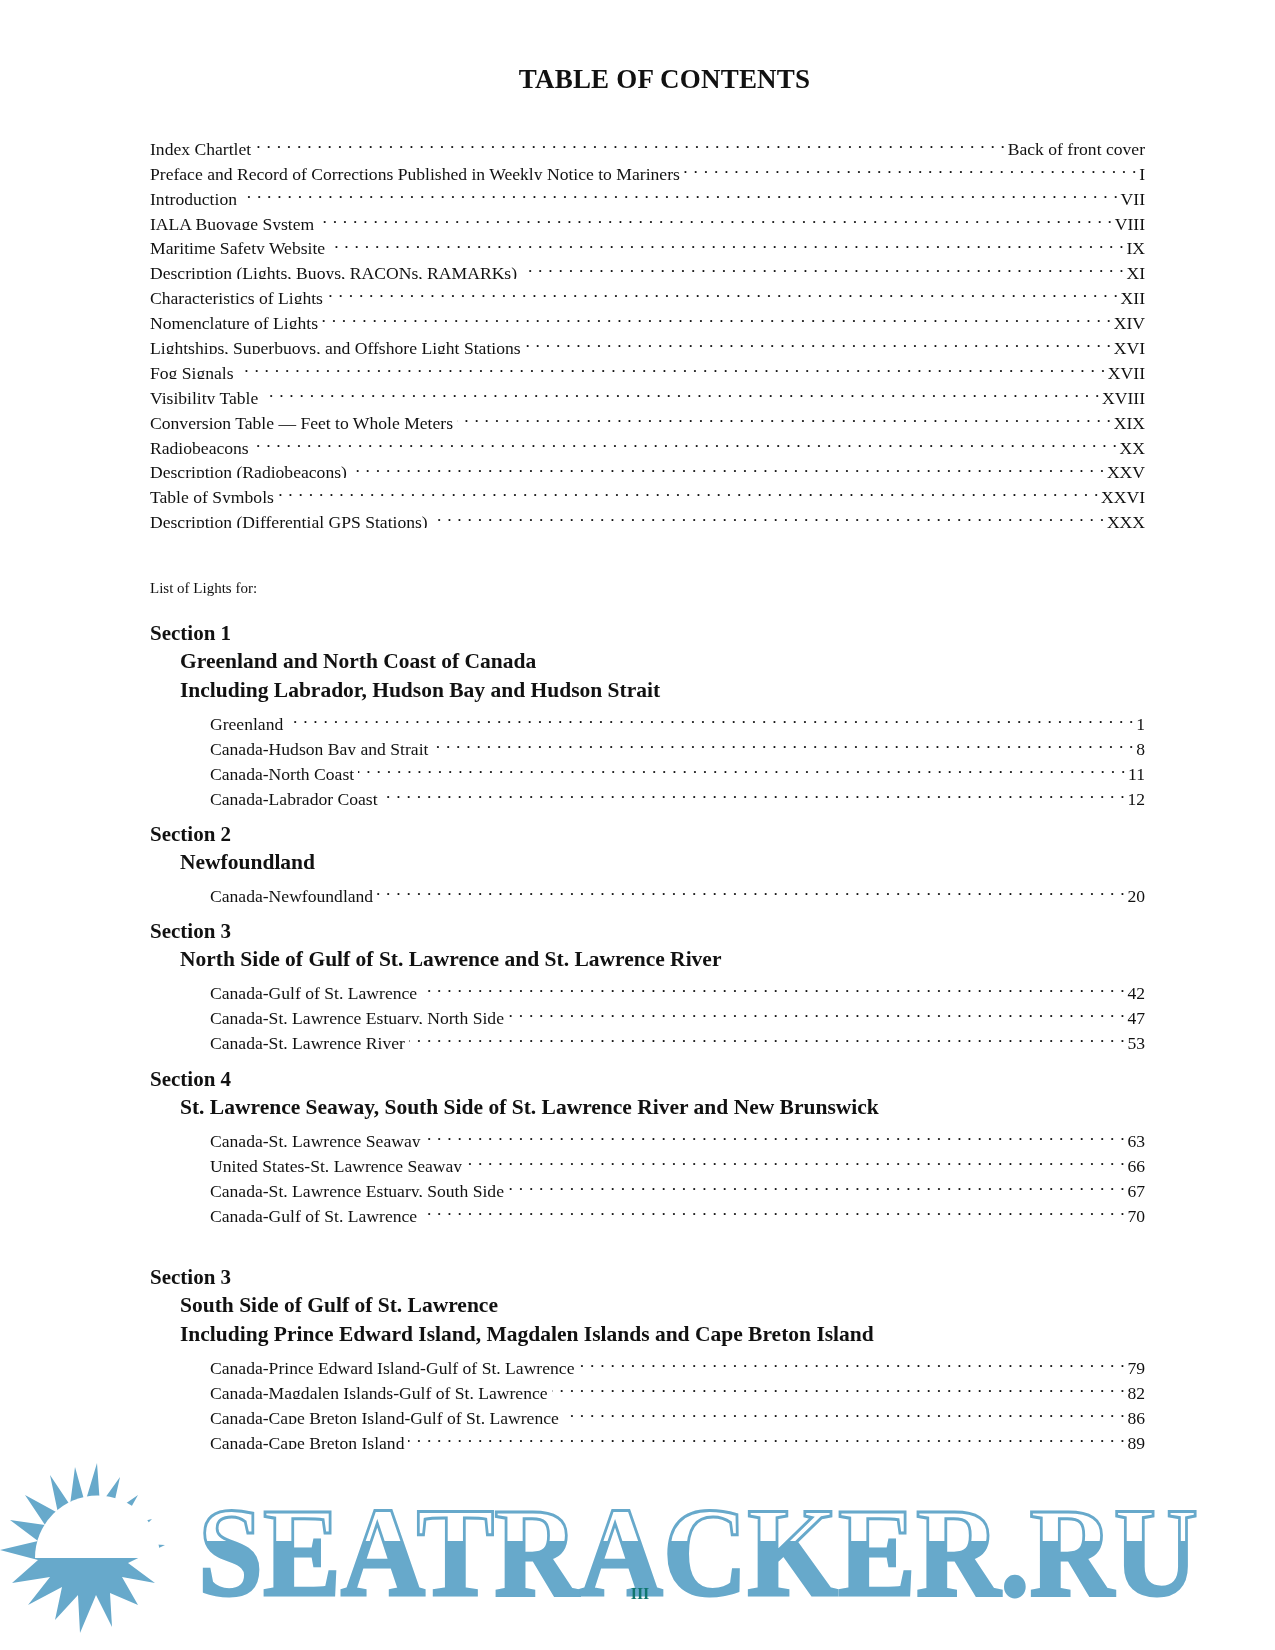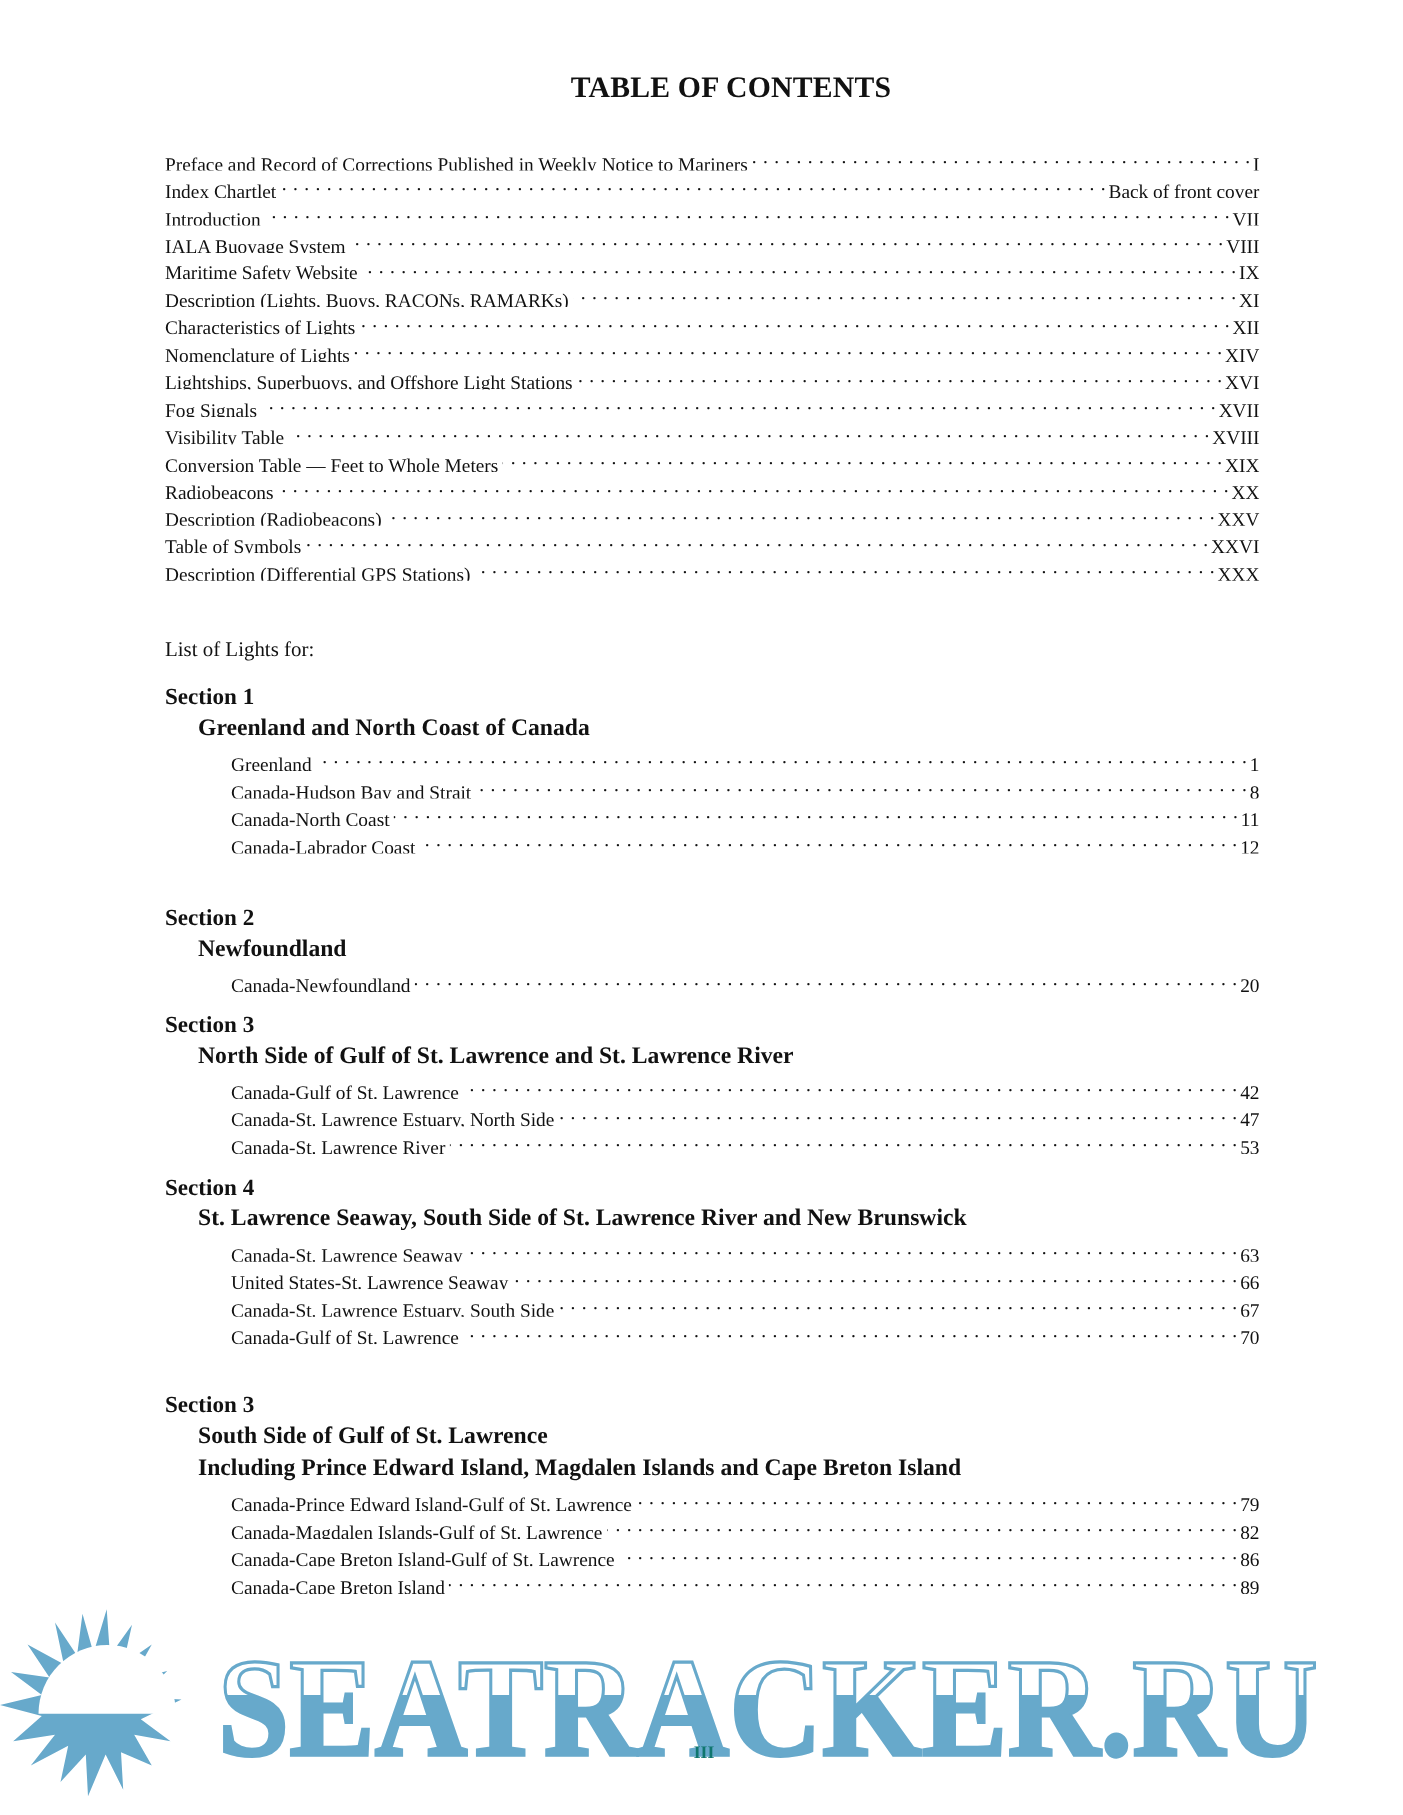--- a/index.html
+++ b/index.html
@@ -20,21 +20,21 @@
     .row .label { flex: 0 0 auto; padding-right: 4px; }
     .row .leader {
       flex: 1 1 auto; overflow: hidden; position: relative; height: 24.9px;
     }
     .row .leader::before {
       content: ". . . . . . . . . . . . . . . . . . . . . . . . . . . . . . . . . . . . . . . . . . . . . . . . . . . . . . . . . . . . . . . . . . . . . . . . . . . . . . . . . . . . . . . . . . . . . . . . . . . . . . . . . . . . . . . . . . . . . . . . . . . . . . . . . . . . . . . .";
       position: absolute; right: 0; top: 0; white-space: nowrap; letter-spacing: 0.7px;
     }
     .row .page { flex: 0 0 auto; padding-left: 2px; }
     .front { top: 130px; }
-    .list-intro { position: absolute; left: 150px; top: 580px; font-size: 19px; }
+    .list-intro { position: absolute; left: 150px; top: 580px; font-size: 15px; }
     .section { position: absolute; left: 150px; width: 995px; }
     .sec-head { font-weight: bold; font-size: 21px; line-height: 28px; height: 28px; }
     .sec-sub { font-weight: bold; font-size: 21.5px; line-height: 29px; height: 29px; padding-left: 30px; }
     .sec-items { padding-left: 60px; }
     .s1 { top: 619px; }
     .s2 { top: 820px; }
     .s3 { top: 917px; }
     .s4 { top: 1065px; }
     .s5 { top: 1263px; }
     .watermark { position: absolute; left: 0; top: 1455px; width: 1042px; height: 190px; }
@@ -43,28 +43,28 @@
       font-weight: bold; font-size: 16px; color: #0f766e;
     }
   </style>
 </head>
 <body>
 
 <div class="title">TABLE OF CONTENTS</div>
 
 <div class="toc front">
   <div class="row">
+      <span class="label">Index Chartlet</span>
+      <span class="leader"></span>
+      <span class="page">Back of front cover</span>
+    </div>
+  <div class="row">
       <span class="label">Preface and Record of Corrections Published in Weekly Notice to Mariners</span>
       <span class="leader"></span>
       <span class="page">I</span>
-    </div>
-  <div class="row">
-      <span class="label">Index Chartlet</span>
-      <span class="leader"></span>
-      <span class="page">Back of front cover</span>
     </div>
   <div class="row">
       <span class="label">Introduction</span>
       <span class="leader"></span>
       <span class="page">VII</span>
     </div>
   <div class="row">
       <span class="label">IALA Buoyage System</span>
       <span class="leader"></span>
       <span class="page">VIII</span>
@@ -129,20 +129,21 @@
       <span class="leader"></span>
       <span class="page">XXX</span>
     </div>
 </div>
 
 <div class="list-intro">List of Lights for:</div>
 
 <div class="section s1">
   <div class="sec-head">Section 1</div>
   <div class="sec-sub">Greenland and North Coast of Canada</div>
+  <div class="sec-sub">Including Labrador, Hudson Bay and Hudson Strait</div>
   <div class="sec-items">
     <div class="row">
         <span class="label">Greenland</span>
         <span class="leader"></span>
         <span class="page">1</span>
       </div>
     <div class="row">
         <span class="label">Canada-Hudson Bay and Strait</span>
         <span class="leader"></span>
         <span class="page">8</span>

